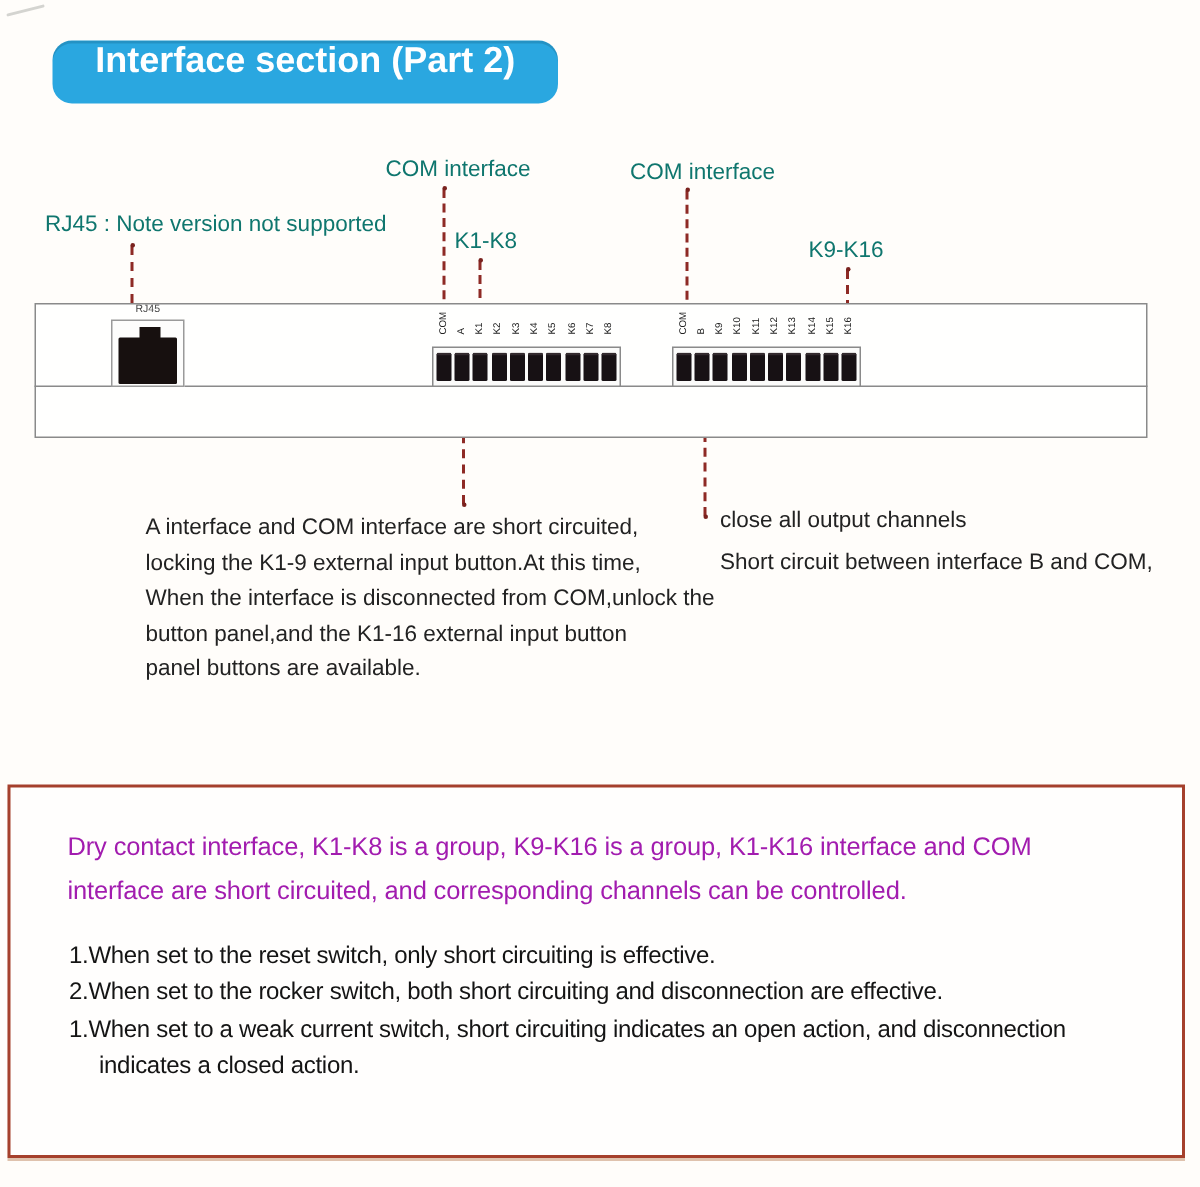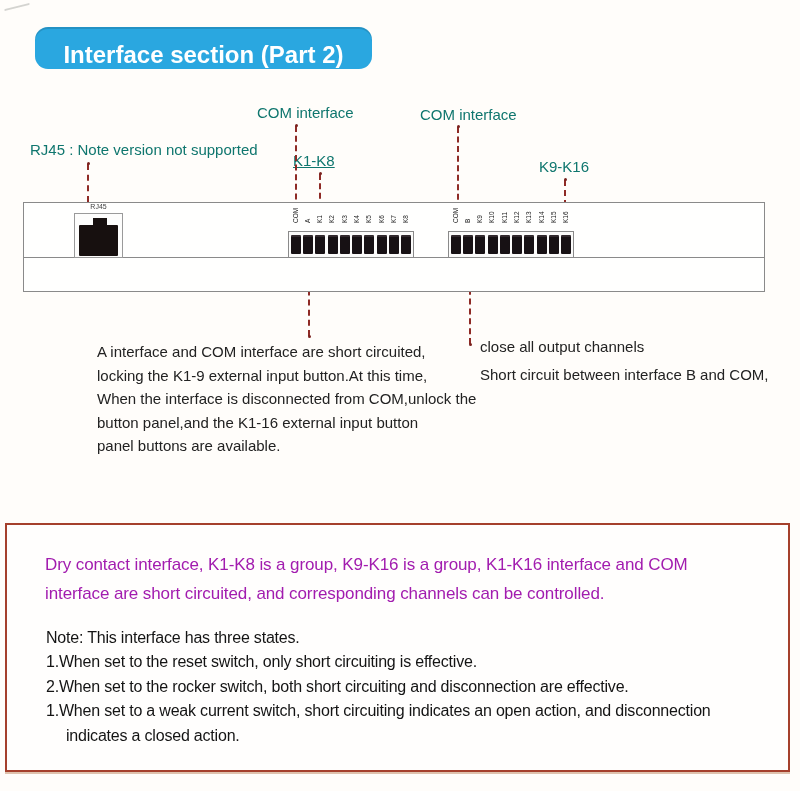--- a/index.html
+++ b/index.html
@@ -4,29 +4,29 @@
 <style>
   * { margin:0; padding:0; box-sizing:border-box; }
   html,body { width:800px; height:791px; background:#fffdfa; font-family:"Liberation Sans", sans-serif; }
   .canvas { position:relative; width:800px; height:791px; overflow:hidden; }
 
   
   .artifact { position:absolute; left:4px; top:6px; width:26px; height:2px; background:#c9c9c6; transform:rotate(-14deg); border-radius:2px; opacity:.8; }
 
   
   .banner { position:absolute; left:35px; top:27px; width:337px; height:42px; background:#2aa7e0;
-            border-radius:13px; display:flex; align-items:flex-end; justify-content:center;
+            border-radius:13px; display:flex; align-items:flex-start; justify-content:center;
             box-shadow:inset 0 2px 0 rgba(0,0,0,.12); }
   .banner span { color:#ffffff; font-size:24px; font-weight:bold; letter-spacing:0; }
 
   
   .callout { position:absolute; color:#0f766e; font-size:15px; white-space:nowrap; }
   .co-com-left  { left:257px; top:104px; }
   .co-rj45      { left:30px;  top:141px; }
-  .co-k1k8      { left:293px; top:152px;text-decoration:underline; }
+  .co-k1k8      { left:303px; top:152px; }
   .co-com-right { left:420px; top:106px; }
   .co-k9k16     { left:539px; top:158px; }
 
   
   .leader { position:absolute; width:0; border-left:2px dashed #8e2a25; }
   .leader::before, .leader::after { content:""; position:absolute; left:-2.5px; width:3px; height:3px; border-radius:50%; background:#7a221e; }
   .leader::before { top:-2px; } .leader::after { bottom:-2px; }
   .l-com-left  { left:295px; top:126px; height:112px; }
   .l-rj45      { left:87px;  top:164px; height:70px;  }
   .l-k1k8      { left:319px; top:174px; height:62px;  }
@@ -227,20 +227,19 @@
     <div>close all output channels</div>
     <div>Short circuit between interface B and COM,</div>
   </div>
 
   <div class="warning-box"></div>
   <div class="warning-text">
     <div>Dry contact interface, K1-K8 is a group, K9-K16 is a group, K1-K16 interface and COM</div>
     <div>interface are short circuited, and corresponding channels can be controlled.</div>
   </div>
   <div class="note-text">
-    <div>Note: This interface has three states.</div>
     <div>1.When set to the reset switch, only short circuiting is effective.</div>
     <div>2.When set to the rocker switch, both short circuiting and disconnection are effective.</div>
     <div>1.When set to a weak current switch, short circuiting indicates an open action, and disconnection</div>
     <div class="indent">indicates a closed action.</div>
   </div>
 
 </div>
 
 </body></html>

